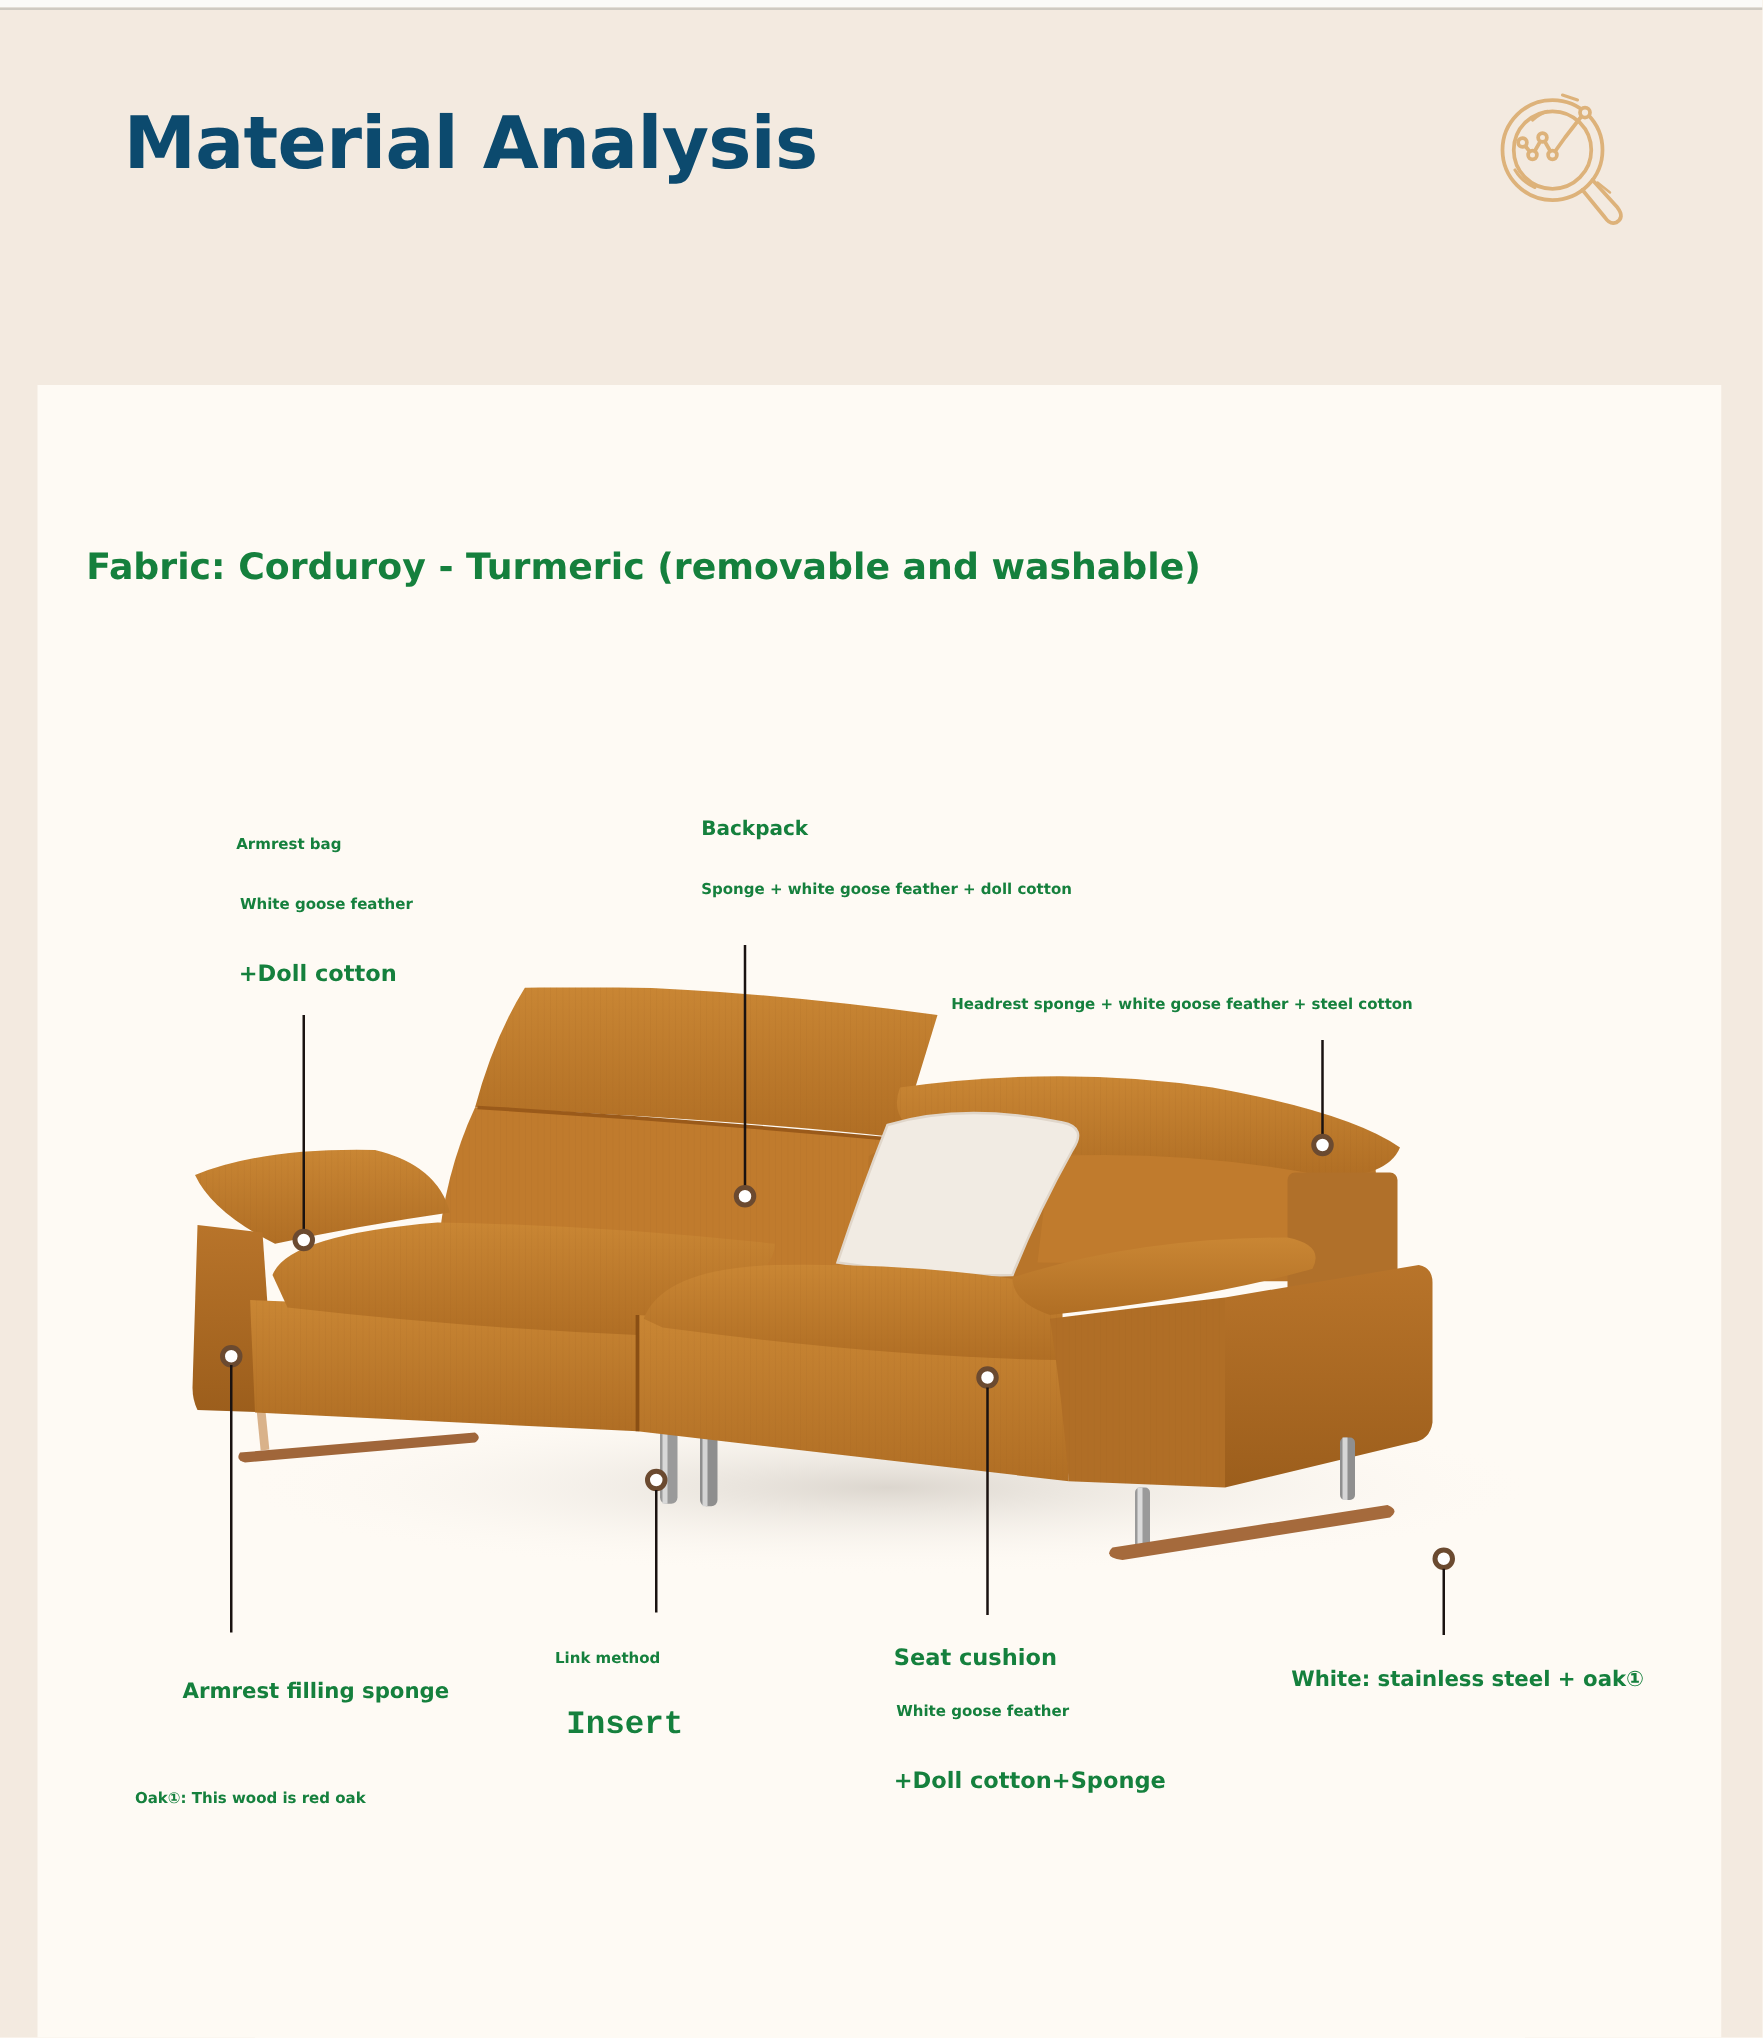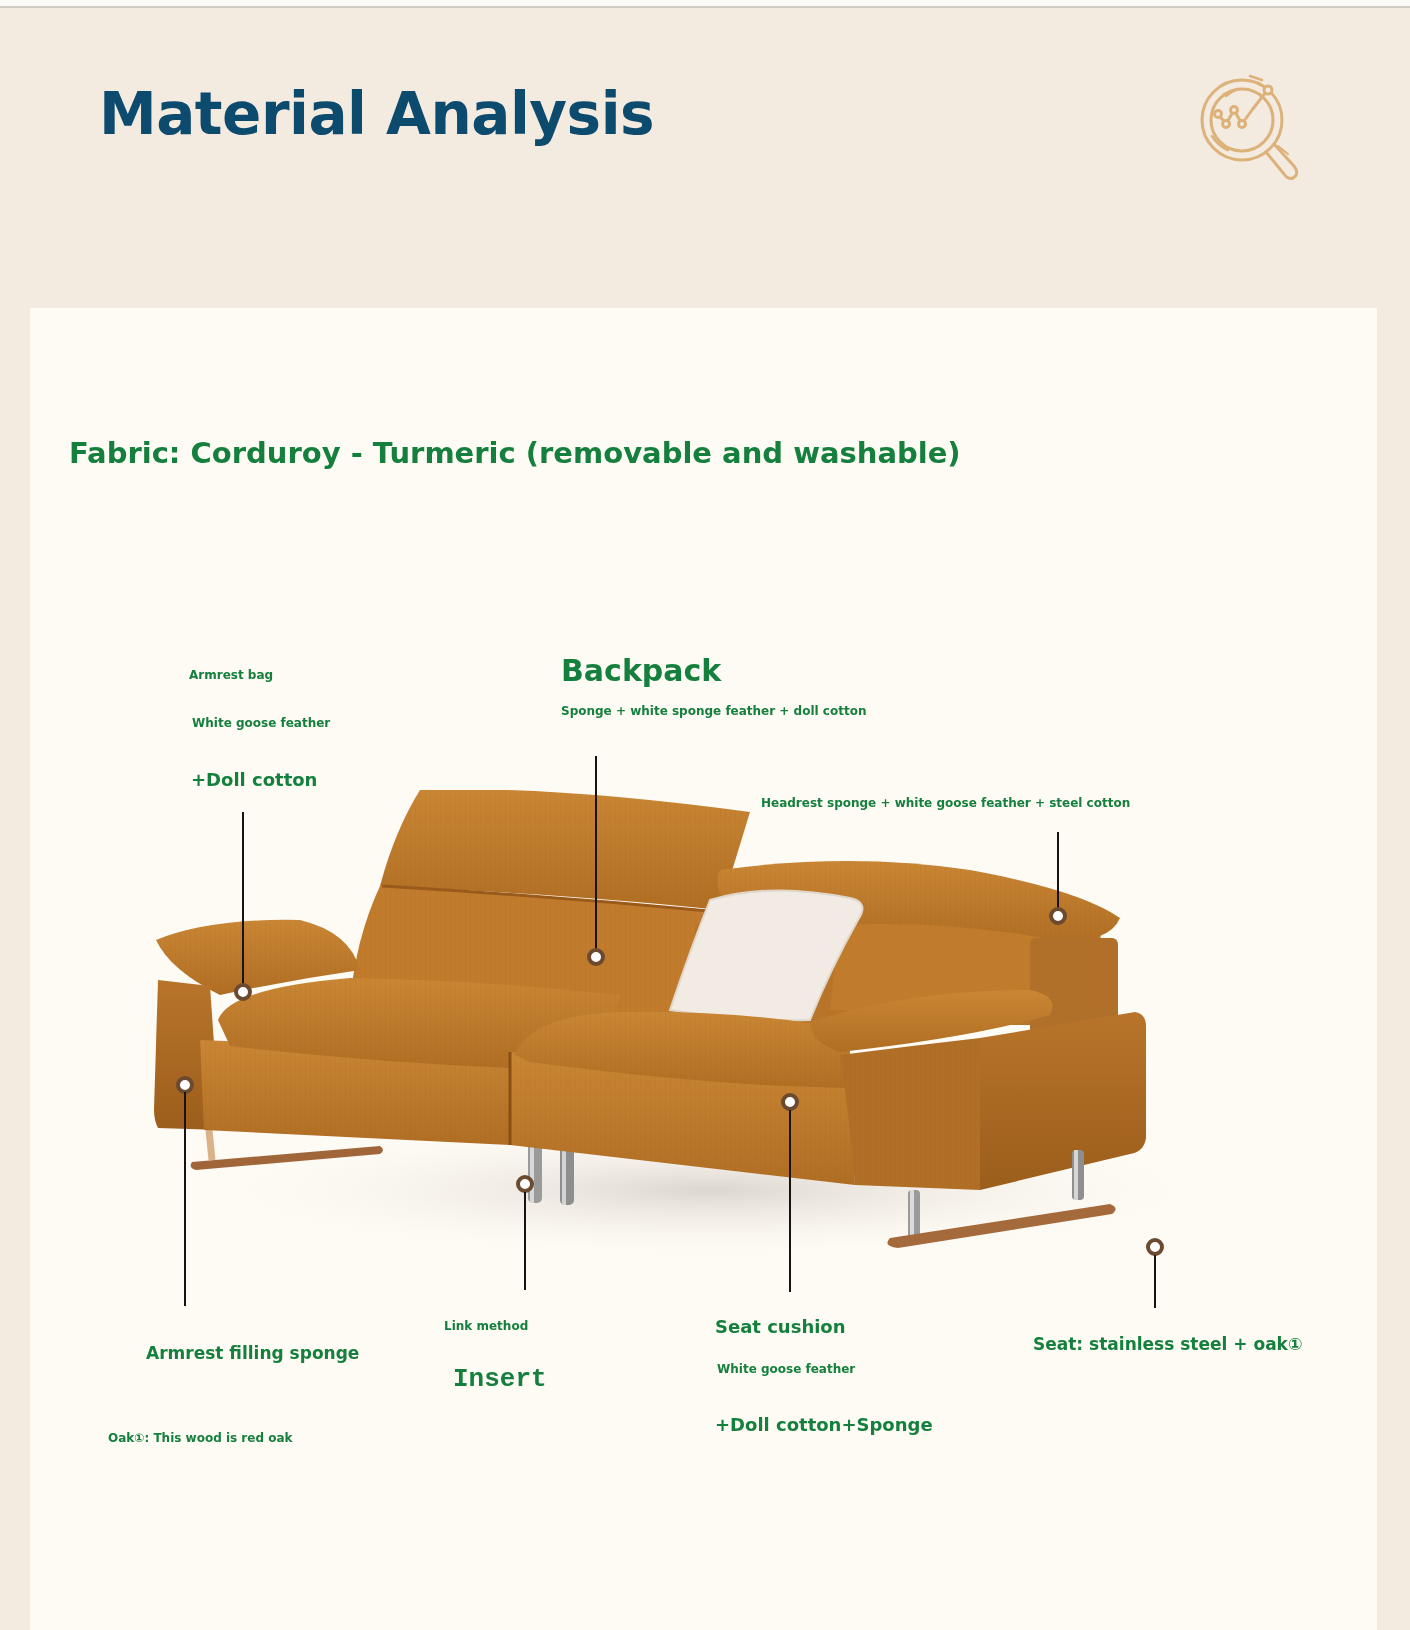--- a/index.html
+++ b/index.html
@@ -19,21 +19,21 @@
   .icon-wrap { position: absolute; left: 1190px; top: 62px; width: 130px; height: 130px; }
   .card {
     position: absolute; left: 30px; top: 308px; width: 1347px; height: 1330px;
     background: #fefaf4;
   }
   .txt { position: absolute; font-weight: bold; white-space: nowrap; color: #15803d; }
   .fabric { left: 69px; top: 436px; font-size: 29px; }
   .s20 { font-size: 12px; }
   .s18 { font-size: 18px; }
   .s17 { font-size: 17px; }
-  .s23 { font-size: 30px; }
+  .s23 { font-size: 16px; }
   .s26 { font-size: 26px; font-family: Liberation Mono, monospace; }
   .lead { position: absolute; width: 2px; background: #1a1210; }
   .dot {
     position: absolute; width: 10px; height: 10px; border-radius: 50%;
     background: #ffffff; border: 4px solid #6b4a30;
     transform: translate(-9px, -9px);
   }
   .sofa { position: absolute; left: 150px; top: 790px; width: 1100px; height: 520px; }
 </style>
 </head>
@@ -166,28 +166,28 @@
 <div class="lead" style="left:789px; top:1110px; height:182px;"></div>
 
 <div class="dot" style="left:1155px; top:1247px;"></div>
 <div class="lead" style="left:1154px; top:1255px; height:53px;"></div>
 
 <div class="txt s20" style="left:189px; top:668px;">Armrest bag</div>
 <div class="txt s20" style="left:192px; top:716px;">White goose feather</div>
 <div class="txt s18" style="left:191px; top:769px;">+Doll cotton</div>
 
 <div class="txt s23" style="left:561px; top:653px;">Backpack</div>
-<div class="txt s20" style="left:561px; top:704px;">Sponge + white sponge feather + doll cotton</div>
+<div class="txt s20" style="left:561px; top:704px;">Sponge + white goose feather + doll cotton</div>
 
 <div class="txt s20" style="left:761px; top:796px;">Headrest sponge + white goose feather + steel cotton</div>
 
 <div class="txt s17" style="left:146px; top:1325px;margin-top:18px;">Armrest filling sponge</div>
 
 <div class="txt s20" style="left:444px; top:1319px;">Link method</div>
 <div class="txt s26" style="left:453px; top:1364px;">Insert</div>
 
 <div class="txt s18" style="left:715px; top:1316px;">Seat cushion</div>
 <div class="txt s20" style="left:717px; top:1362px;">White goose feather</div>
 <div class="txt s18" style="left:715px; top:1414px;">+Doll cotton+Sponge</div>
 
-<div class="txt s17" style="left:1033px; top:1334px;">Seat: stainless steel + oak①</div>
+<div class="txt s17" style="left:1033px; top:1334px;">White: stainless steel + oak①</div>
 
 <div class="txt s20" style="left:108px; top:1431px;">Oak①: This wood is red oak</div>
 
 </body></html>

